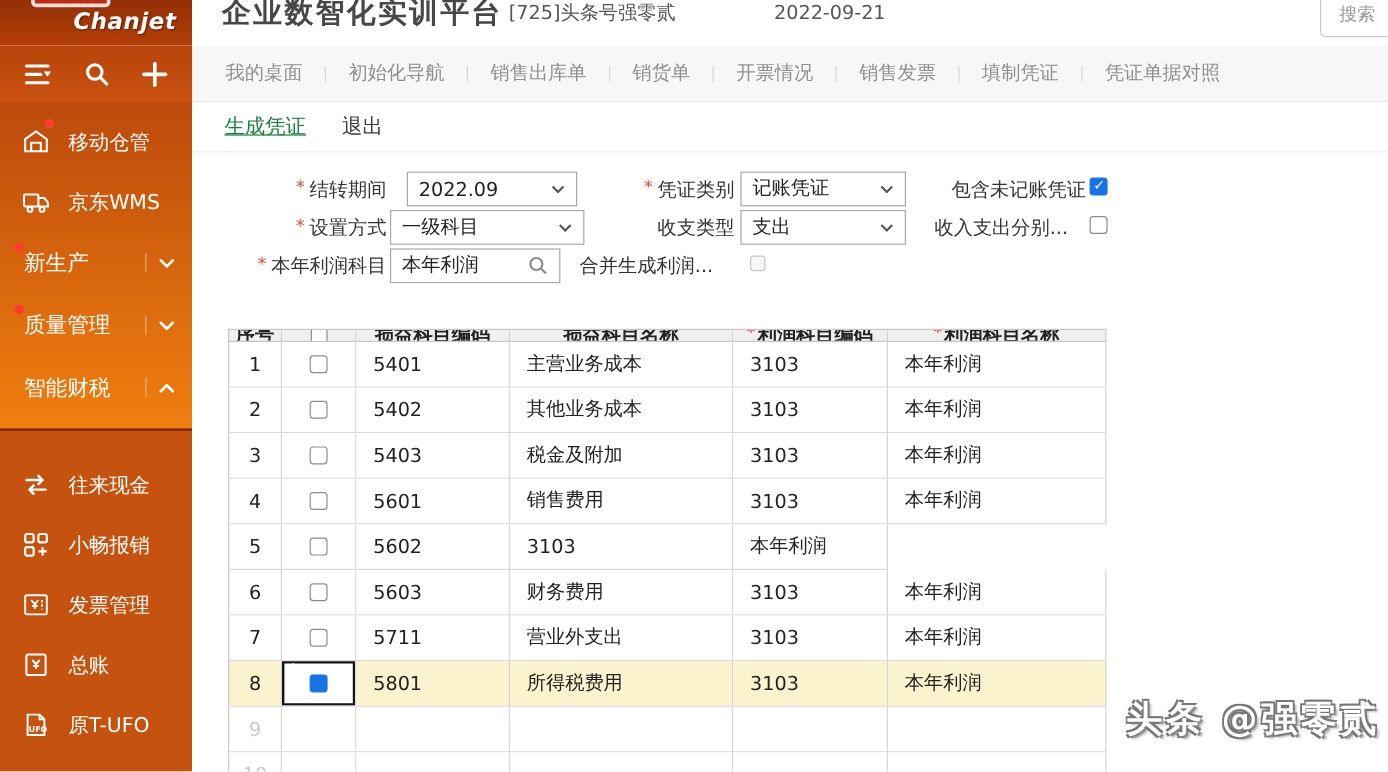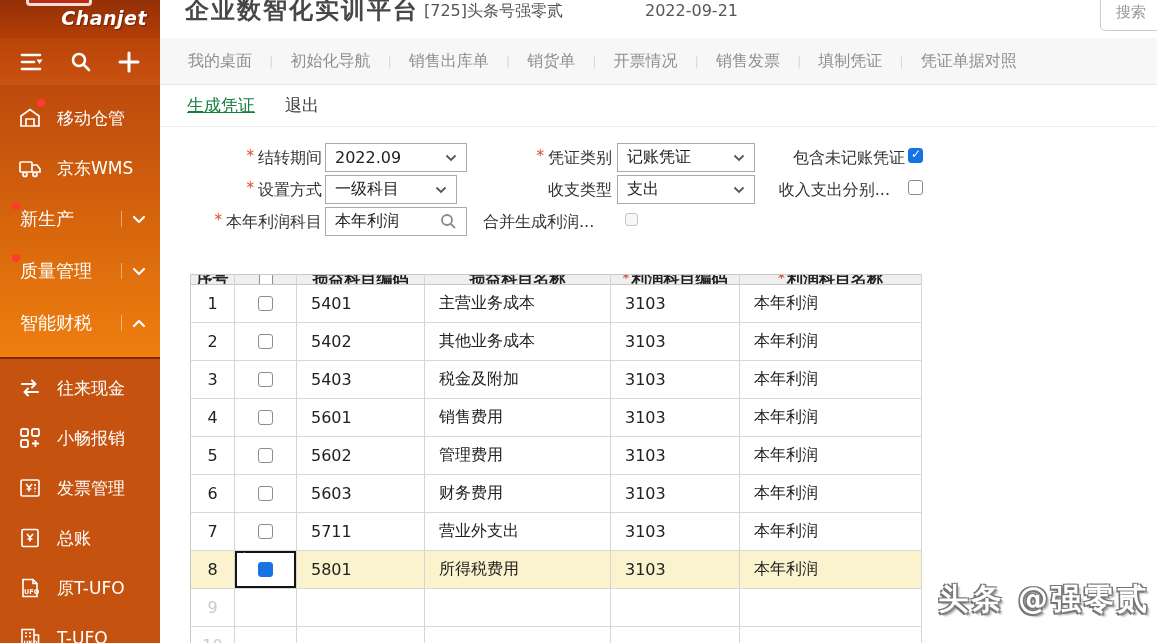--- a/index.html
+++ b/index.html
@@ -13,21 +13,21 @@
     border:3px solid rgba(255,255,255,.85); border-radius:4px; background:rgba(220,40,30,.6); }
   .brand { position:absolute; right:13px; top:7px; color:#fff; font-weight:bold; font-style:italic;
     font-size:19px; letter-spacing:.5px; text-shadow:1px 1px 1px rgba(90,20,0,.7); }
   .icon-row { position:absolute; top:38px; left:0; right:0; height:47px;
     background:linear-gradient(180deg,#b9440a,#c95210); display:flex; align-items:center;
     justify-content:space-between; padding:0 20px; }
   .icon-row .tool { cursor:pointer; display:flex; align-items:center; }
   .nav-main { position:absolute; top:85px; left:0; right:0; height:272px;
     background:linear-gradient(180deg,#bd4a0c,#ef7f0e); padding-top:8px; }
   .nav-sub { position:absolute; top:357px; left:0; right:0; bottom:0;
-    background:#c5530f; border-top:2px solid #7e2700; padding-top:4px; }
+    background:#c5530f; border-top:2px solid #7e2700; padding-top:20px; }
   .sitem { height:50px; display:flex; align-items:center; padding:0 12px 0 18px;
     color:#fff; font-size:17px; position:relative; cursor:pointer; }
   .sitem .ic { width:24px; height:24px; margin-right:15px; flex:0 0 auto; display:flex; align-items:center; }
   .gitem { height:52px; display:flex; align-items:center; padding:0 14px 0 20px;
     color:#fff; font-size:18px; position:relative; cursor:pointer; }
   .gitem .glabel { flex:1; }
   .gitem .vline { width:1px; height:16px; background:rgba(255,255,255,.45); margin-right:10px; }
   .badge { position:absolute; width:8px; height:8px; border-radius:50%; background:#ff3b30; }
   .badge.on-icon { left:37px; top:6px; }
   .badge.on-text { left:12px; top:9px; }
@@ -267,38 +267,38 @@
       <span class="tab">凭证单据对照</span>
     </div>
 
   <div class="actionbar">
     <span class="link-generate">生成凭证</span>
     <span class="link-exit">退出</span>
   </div>
 
   <div>
     <div class="flabel req" style="left:0;top:143px;width:162px">结转期间</div>
-    <div class="select" style="left:165px;top:143px;width:142px">
+    <div class="select" style="left:179px;top:143px;width:142px">
       <span>2022.09</span>
       <svg width="12" height="8" viewBox="0 0 12 8" fill="none" stroke="#555" stroke-width="1.8">
           <path d="M1.5 1.5 L6 6 L10.5 1.5"></path>
         </svg>
     </div>
     <div class="flabel req" style="left:290px;top:143px;width:162px">凭证类别</div>
     <div class="select" style="left:457px;top:143px;width:138px">
       <span>记账凭证</span>
       <svg width="12" height="8" viewBox="0 0 12 8" fill="none" stroke="#555" stroke-width="1.8">
           <path d="M1.5 1.5 L6 6 L10.5 1.5"></path>
         </svg>
     </div>
     <div class="flabel" style="left:620px;top:143px;width:125px">包含未记账凭证</div>
     <div class="cb checked" style="left:748px;top:148px"></div>
 
     <div class="flabel req" style="left:0;top:175px;width:162px">设置方式</div>
-    <div class="select" style="left:165px;top:175px;width:132px">
+    <div class="select" style="left:165px;top:175px;width:162px">
       <span>一级科目</span>
       <svg width="12" height="8" viewBox="0 0 12 8" fill="none" stroke="#555" stroke-width="1.8">
           <path d="M1.5 1.5 L6 6 L10.5 1.5"></path>
         </svg>
     </div>
     <div class="flabel" style="left:290px;top:175px;width:162px">收支类型</div>
     <div class="select" style="left:457px;top:175px;width:138px">
       <span>支出</span>
       <svg width="12" height="8" viewBox="0 0 12 8" fill="none" stroke="#555" stroke-width="1.8">
           <path d="M1.5 1.5 L6 6 L10.5 1.5"></path>
@@ -381,21 +381,20 @@
         <div class="tcell">销售费用</div>
         <div class="tcell">3103</div>
         <div class="tcell">本年利润</div>
       </div>
       <div class="trow">
         <div class="tcell seq">5</div>
         <div class="tcell cbc">
           <div class="cb"></div>
         </div>
         <div class="tcell">5602</div>
-        <div class="tcell">管理费用</div>
         <div class="tcell">3103</div>
         <div class="tcell">本年利润</div>
       </div>
       <div class="trow">
         <div class="tcell seq">6</div>
         <div class="tcell cbc">
           <div class="cb"></div>
         </div>
         <div class="tcell">5603</div>
         <div class="tcell">财务费用</div>

